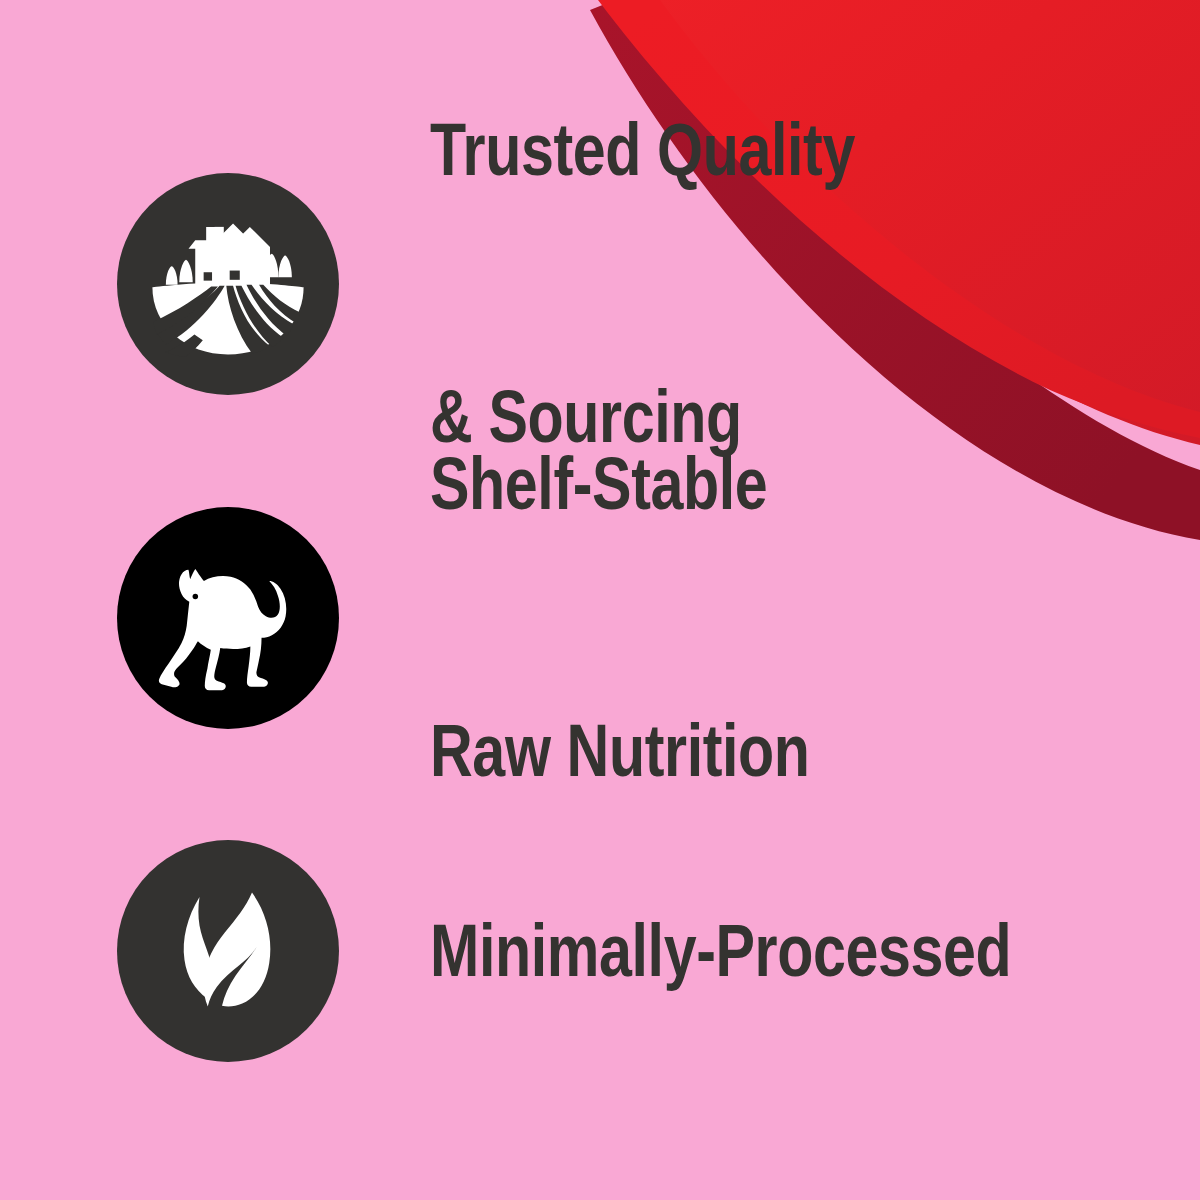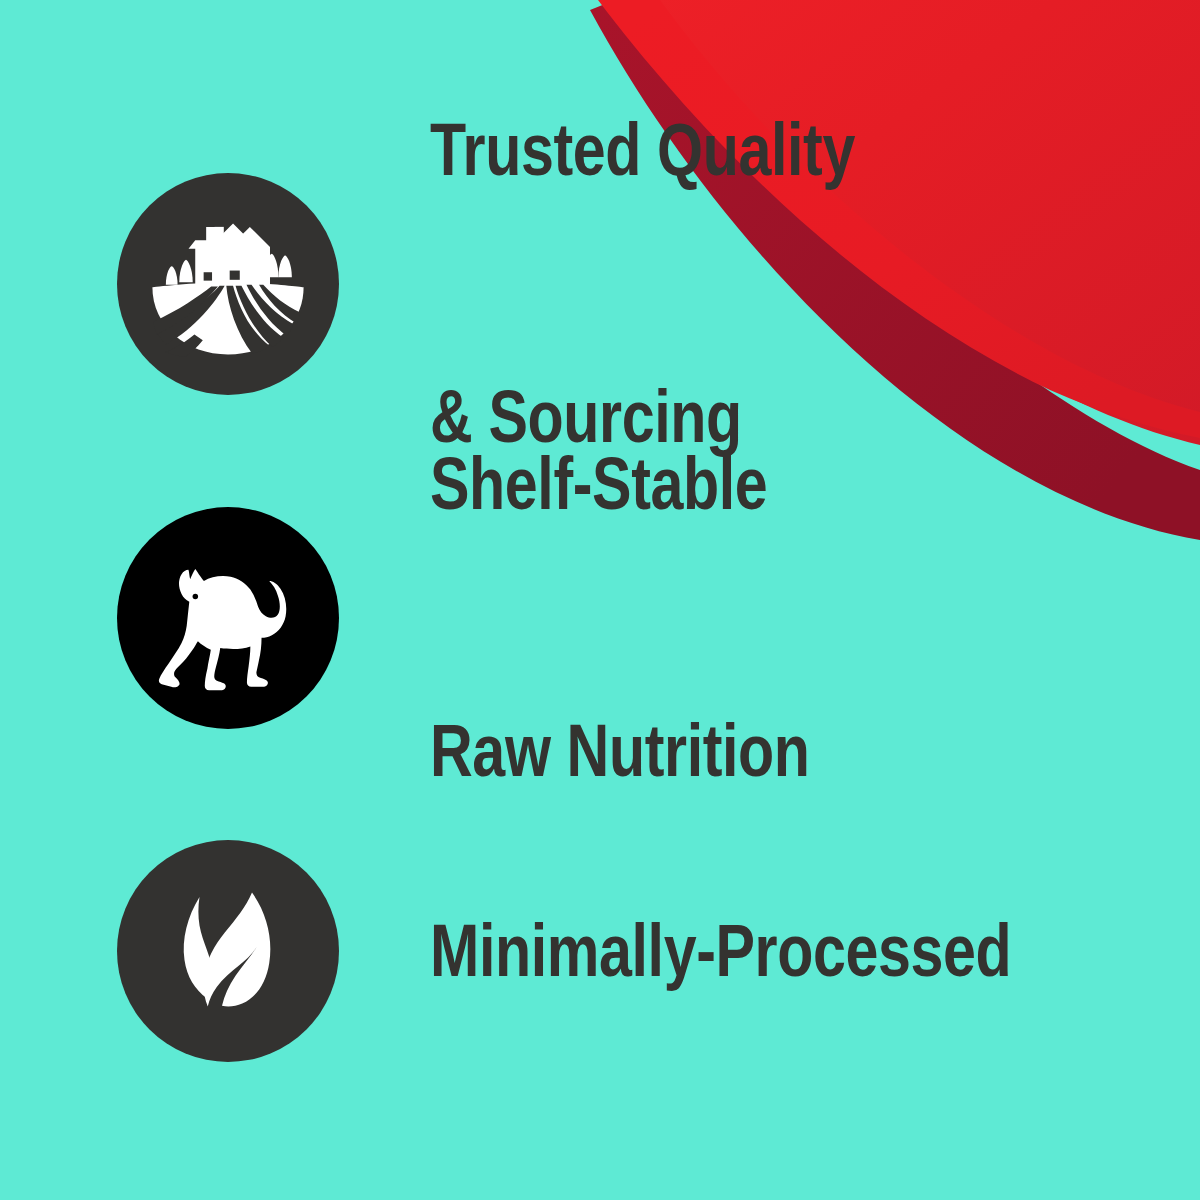--- a/index.html
+++ b/index.html
@@ -7,21 +7,21 @@
     padding: 0;
     background: #ffffff;
   }
   body {
     font-family: "Liberation Sans", sans-serif;
   }
   #stage {
     position: relative;
     width: 1200px;
     height: 1200px;
-    background: #5eead4;
+    background: #f9a8d4;
     overflow: hidden;
   }
 
   
   #swoosh {
     position: absolute;
     top: 0;
     right: 0;
     width: 620px;
     height: 540px;

